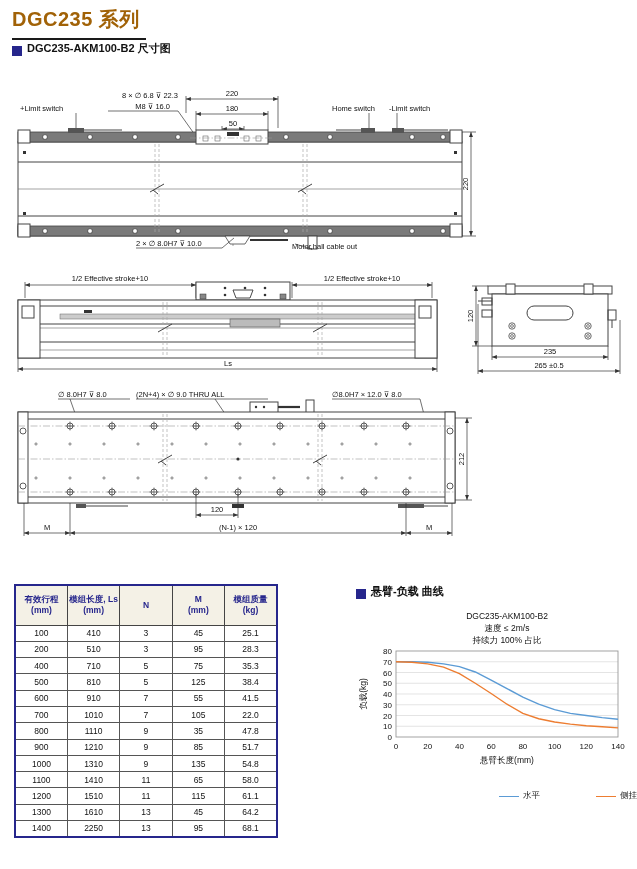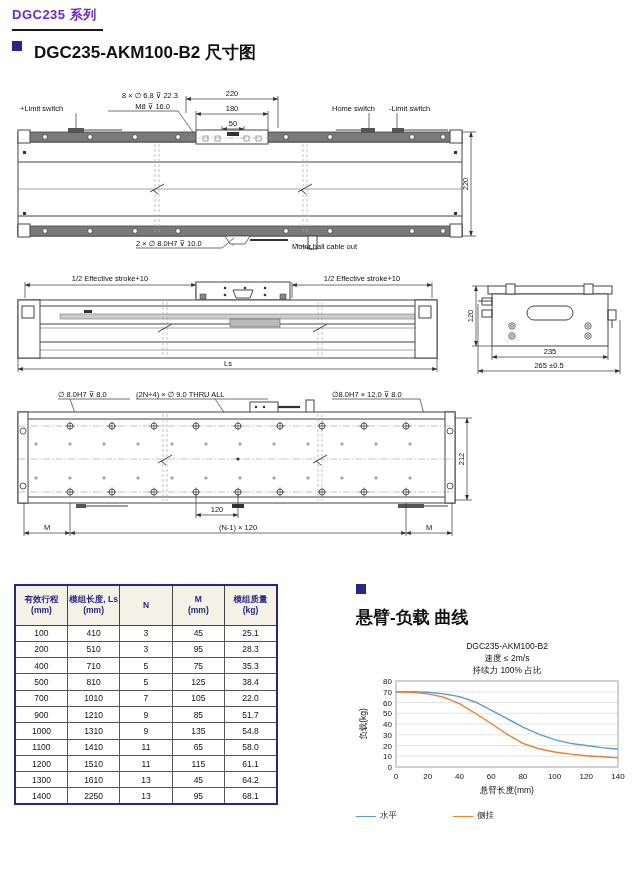--- a/index.html
+++ b/index.html
@@ -1,21 +1,21 @@
 <!DOCTYPE html>
 <html><head>
 <meta charset="utf-8">
 <style>
   * { margin:0; padding:0; box-sizing:border-box; }
   html,body { width:637px; height:869px; background:#fff; font-family:"Liberation Sans",sans-serif; color:#111; overflow:hidden; }
   .page { position:relative; width:637px; height:869px; background:#fff; }
 
-  .page-title { position:absolute; left:12px; top:6px; font-size:13px; font-weight:bold; letter-spacing:.5px;
-                border-bottom:2px solid #1a1a1a; padding:0 6px 5px 0; color:#6d28d9; }
-  .section-head { position:absolute; display:flex; align-items:flex-start; gap:12px; font-size:17px; font-weight:bold; color:#111; }
+  .page-title { position:absolute; left:12px; top:6px; font-size:20px; font-weight:bold; letter-spacing:.5px;
+                border-bottom:2px solid #1a1a1a; padding:0 6px 5px 0; color:#a16207; }
+  .section-head { position:absolute; display:flex; align-items:flex-end; gap:5px; font-size:11px; font-weight:bold; color:#111; }
   .sq { width:10px; height:10px; background:#26268c; display:inline-block; flex:0 0 auto; }
 
   svg text { font-family:"Liberation Sans",sans-serif; fill:#111; }
   .dim { font-size:7.5px; }
   .note { font-size:7.5px; }
   .ln { stroke:#444; fill:none; stroke-width:1; }
   .thin { stroke:#666; fill:none; stroke-width:.6; }
   .dimln { stroke:#333; fill:none; stroke-width:.7; }
   .cl { stroke:#999; stroke-width:.6; fill:none; stroke-dasharray:7 2 1.5 2; }
   .brk { stroke:#aaa; stroke-width:.7; fill:none; stroke-dasharray:3 2; }
@@ -24,21 +24,21 @@
 
   
   .table-wrap { position:absolute; left:14px; top:584px; width:264px; }
   table.spec { border-collapse:collapse; width:100%; border:2px solid #26268c; table-layout:fixed; }
   table.spec th { background:#f4f1e6; color:#26268c; font-size:8.5px; font-weight:bold; border:1px solid #444;
                   height:40px; text-align:center; vertical-align:middle; line-height:1.35; }
   table.spec td { border:1px solid #555; font-size:8.5px; text-align:center; height:16.3px; color:#111; background:#fff; }
 
   
   .chart-section { position:absolute; left:356px; top:584px; width:281px; }
-  .chart-legend { display:flex; justify-content:flex-start; gap:56px; margin-top:1px; }
+  .chart-legend { display:flex; justify-content:flex-end; gap:56px; margin-top:11px; }
   .legend-item { display:flex; align-items:center; gap:4px; font-size:8.5px; color:#222; }
   .legend-line { width:20px; height:0; border-top:1.6px solid; display:inline-block; }
 </style>
 </head>
 <body>
 
 <div class="page">
 
   <div class="page-title">DGC235 系列</div>
 
@@ -445,27 +445,41 @@
             <td>35.3</td>
           </tr>
           <tr>
             <td>500</td>
             <td>810</td>
             <td>5</td>
             <td>125</td>
             <td>38.4</td>
           </tr>
           <tr>
+            <td>600</td>
+            <td>910</td>
+            <td>7</td>
+            <td>55</td>
+            <td>41.5</td>
+          </tr>
+          <tr>
             <td>700</td>
             <td>1010</td>
             <td>7</td>
             <td>105</td>
             <td>22.0</td>
           </tr>
           <tr>
+            <td>800</td>
+            <td>1110</td>
+            <td>9</td>
+            <td>35</td>
+            <td>47.8</td>
+          </tr>
+          <tr>
             <td>900</td>
             <td>1210</td>
             <td>9</td>
             <td>85</td>
             <td>51.7</td>
           </tr>
           <tr>
             <td>1000</td>
             <td>1310</td>
             <td>9</td>
@@ -498,21 +512,21 @@
             <td>2250</td>
             <td>13</td>
             <td>95</td>
             <td>68.1</td>
           </tr>
         </tbody>
     </table>
   </div>
 
   <div class="chart-section">
-    <div class="section-head" style="position:static;flex-direction:column;">
+    <div class="section-head" style="position:static;">
       <span class="sq"></span>
       <span>悬臂-负载 曲线</span>
     </div>
     <svg id="chart-svg" width="281" height="168" style="margin-top:8px;">
         <text x="151" y="12" font-size="8.5" text-anchor="middle" fill="#222">DGC235-AKM100-B2</text>
         <text x="151" y="24" font-size="8.5" text-anchor="middle" fill="#222">速度 ≤ 2m/s</text>
         <text x="151" y="36" font-size="8.5" text-anchor="middle" fill="#222">持续力 100% 占比</text>
         <text x="36" y="133" font-size="8" text-anchor="end" fill="#222">0</text>
         <line x1="40" y1="119.25" x2="262" y2="119.25" stroke="#d9d9d9" stroke-width=".7"></line>
         <text x="36" y="122.25" font-size="8" text-anchor="end" fill="#222">10</text>

